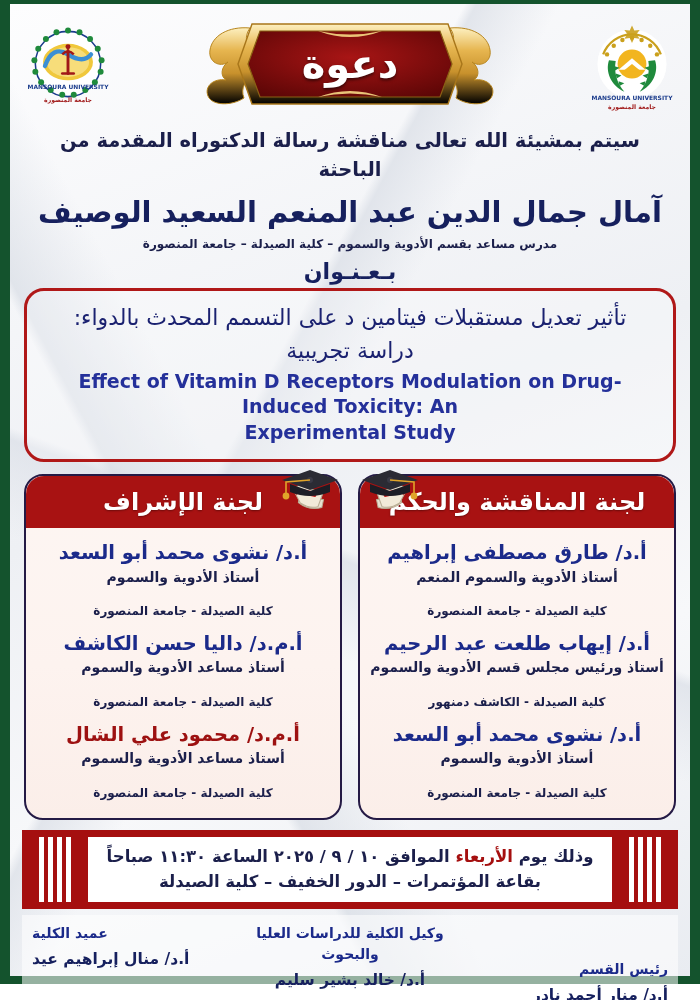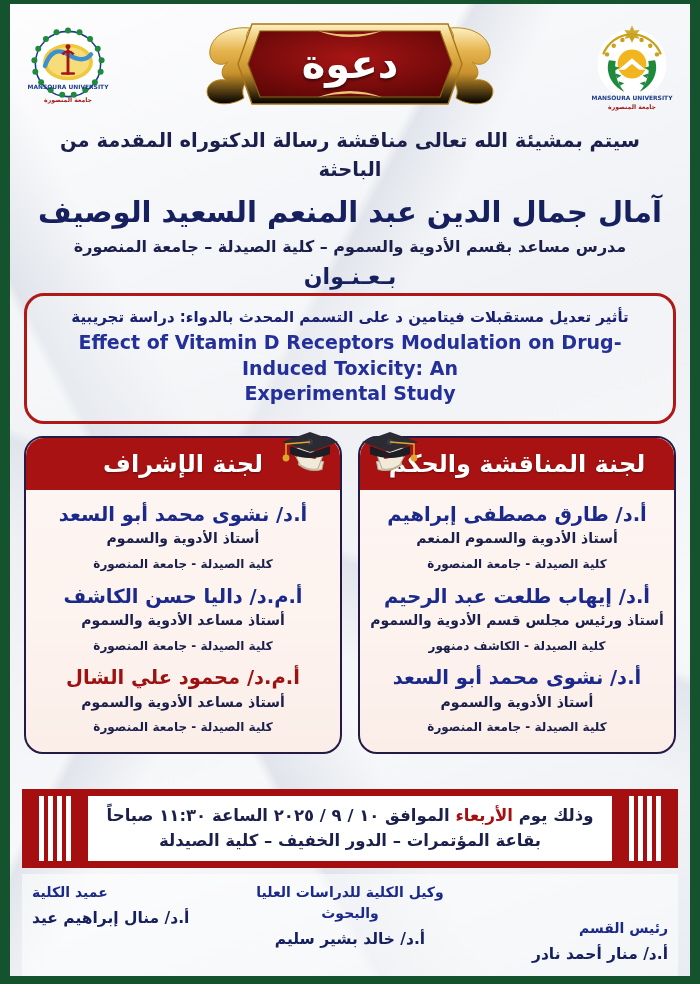--- a/index.html
+++ b/index.html
@@ -43,35 +43,35 @@
     pointer-events:none;
   }
 
   
   .intro{flex:none;text-align:center;padding:2px 26px 0 26px;}
   .line-1{font-size:19.5px;font-weight:bold;color:#1b1f4b;line-height:1.5;}
   .researcher{
     font-size:29px;font-weight:bold;color:#16205e;line-height:1.45;
     margin-top:6px;letter-spacing:.5px;
   }
-  .affil{font-size:16px;font-weight:bold;color:#1b1f4b;margin-top:4px;}
+  .affil{font-size:12px;font-weight:bold;color:#1b1f4b;margin-top:4px;}
   .bi-onwan{
     font-size:22px;font-weight:bold;color:#16205e;
     margin-top:8px;letter-spacing:5px;
   }
 
   
   .title-wrap{flex:none;padding:4px 14px 0 14px;}
   .title-box{
     border:3px solid #b01818;border-radius:20px;
     padding:10px 18px 14px 18px;text-align:center;
     background:rgba(255,255,255,.25);
   }
   .title-ar{
-    font-size:15px;font-weight:bold;color:#1a2170;line-height:1.5;
+    font-size:22px;font-weight:normal;color:#1a2170;line-height:1.5;
     letter-spacing:.3px;
   }
   .title-en{
     direction:ltr;font-size:19px;font-weight:bold;color:#24309a;
     line-height:1.35;margin-top:2px;
   }
 
   
   .committees{
     flex:none;display:flex;gap:16px;padding:12px 14px 0 14px;
@@ -93,21 +93,21 @@
   }
   .cap{position:absolute;top:-16px;width:74px;height:52px;z-index:3;}
   .cap.at-left{left:-4px;}
   .cap.at-right{right:-4px;}
   .panel-body{padding:12px 8px 14px 8px;}
   .member{text-align:center;margin-bottom:11px;}
   .member:last-child{margin-bottom:2px;}
   .m-name{font-size:19.5px;font-weight:bold;color:#1b2a8a;line-height:1.35;}
   .m-name.alt{color:#9d1111;}
   .m-rank{font-size:14px;font-weight:bold;color:#1b1f4b;line-height:1.4;margin-top:1px;}
-  .m-fac{font-size:12px;font-weight:bold;color:#1b1f4b;line-height:1.4;margin-top:7px;}
+  .m-fac{font-size:12px;font-weight:bold;color:#1b1f4b;line-height:1.4;margin-top:16px;}
 
   
   .date-strip{
     flex:none;margin:10px 12px 0 12px;background:#a50f0f;
     padding:7px 0;display:flex;align-items:stretch;
   }
   .stripes{width:54px;flex:none;display:flex;gap:4px;justify-content:center;align-items:stretch;padding:0 6px;}
   .stripes i{display:block;width:5px;background:#ffffff;}
   .date-box{
     flex:1 1 auto;background:#ffffff;text-align:center;

